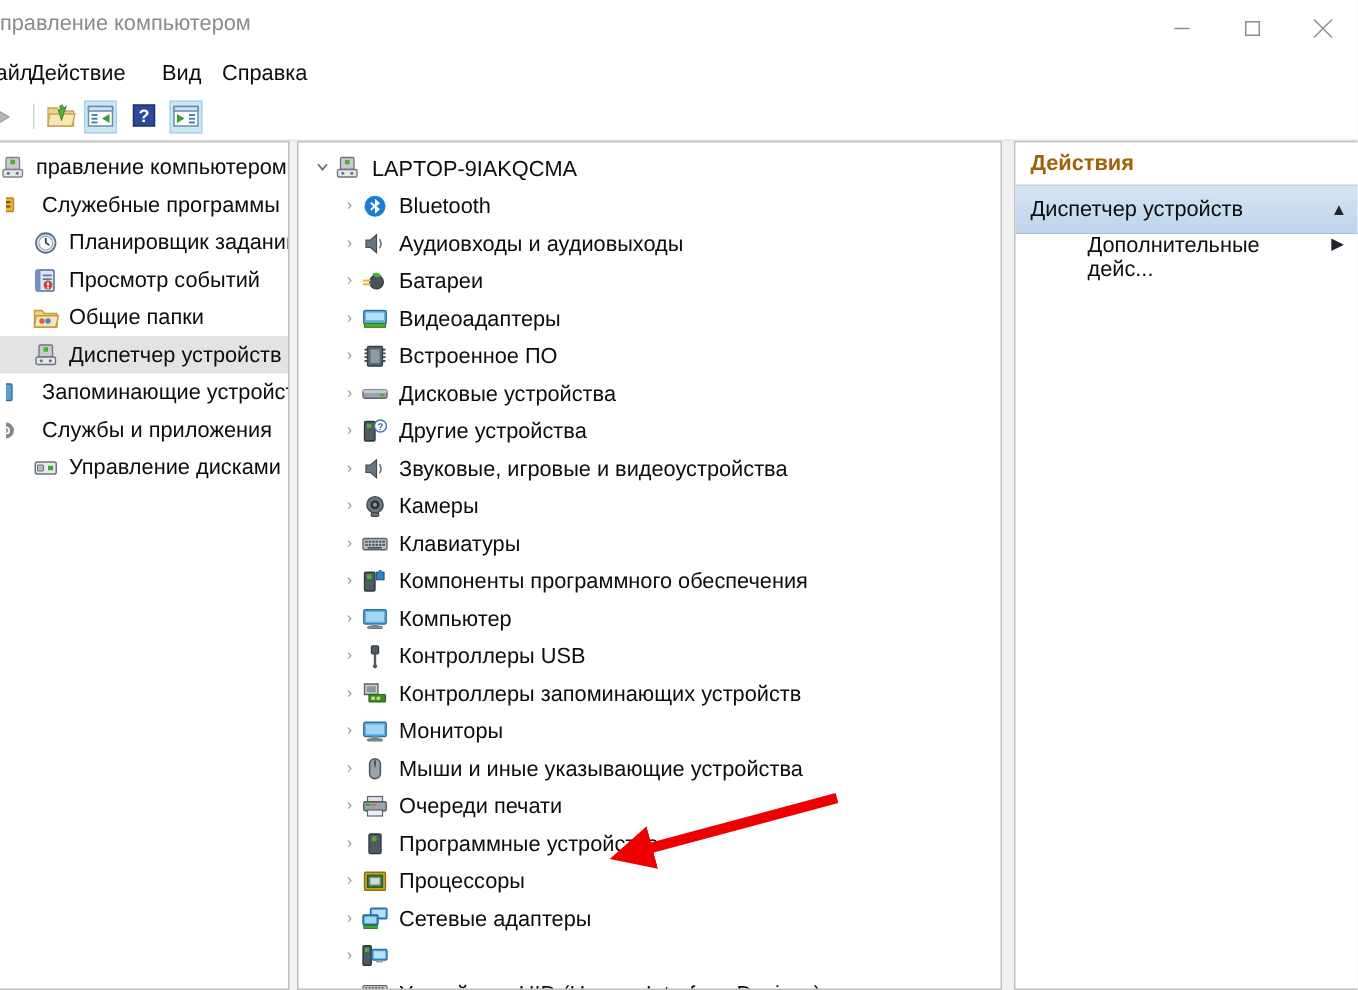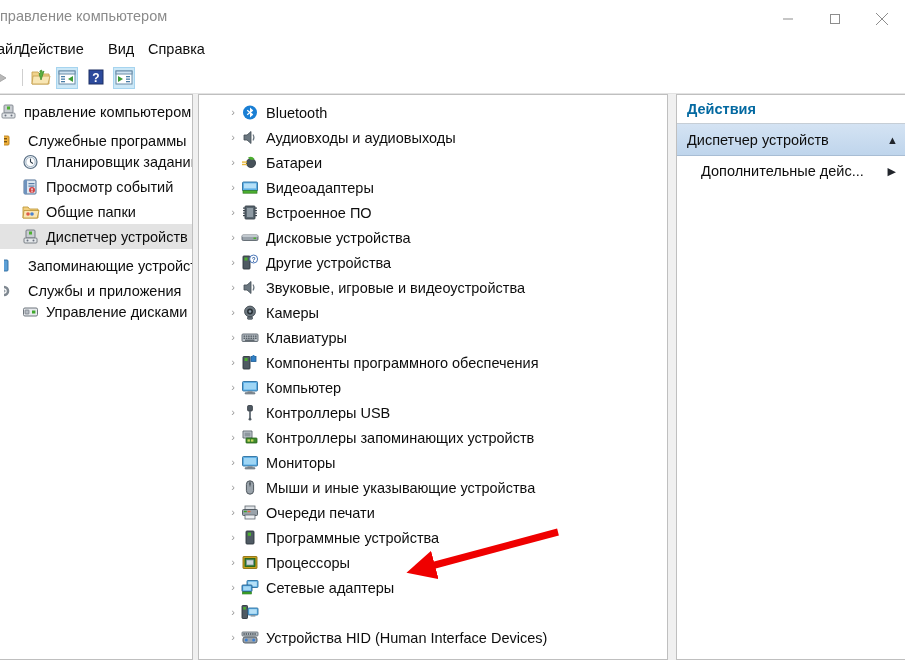--- a/index.html
+++ b/index.html
@@ -97,21 +97,21 @@
   }
   .lrow.sel { background: #e3e3e3; }
   .lrow .licon {
     width: 18px; height: 16px;
     flex: 0 0 18px;
     margin-right: 6px;
     position: relative;
   }
   .lrow .llabel { overflow: hidden; }
   .lv0 { padding-left: 0px; }
-  .lv1 { padding-left: 4px; align-items: flex-end; }
+  .lv1 { padding-left: 4px; }
   .lv2 { padding-left: 22px; }
 
   
   .midpane {
     position: absolute; left: 198px; top: 0;
     width: 470px; height: 566px;
     background: #ffffff;
     border: 1px solid #bfbfbf;
     box-sizing: border-box;
     overflow: hidden;
@@ -145,39 +145,39 @@
     background: #ffffff;
     border: 1px solid #bfbfbf;
     border-right: none;
     box-sizing: border-box;
     overflow: hidden;
   }
   .act-title {
     height: 28px;
     display: flex; align-items: center;
     padding-left: 10px;
-    font-size: 14.5px; font-weight: bold; color: #0369a1;
+    font-size: 14.5px; font-weight: bold; color: #a16207;
     border-bottom: 1px solid #c6ced6;
     background: #ffffff;
   }
   .act-group {
     height: 31px;
     display: flex; align-items: center;
     padding: 0 8px 0 10px;
     font-size: 14.5px; color: #0d0d0d;
     background: linear-gradient(to bottom, #d4e3f3 0%, #bfd5ec 100%);
     border-bottom: 1px solid #a8bdd4;
   }
   .act-group .gname { flex: 1; }
   .act-group .gtri { color: #21252b; font-size: 11px; }
   .act-item {
     height: 30px;
-    display: flex; align-items: center;
+    display: flex; align-items: flex-start;
     padding: 0 10px 0 24px;
-    font-size: 14.5px; color: #0d0d0d;
+    font-size: 14.5px; color: #0d0d0d; margin-left: 24px;
   }
   .act-item .aname { flex: 1; }
   .act-item .atri { color: #21252b; font-size: 11px; }
 
   
   .anno { position: absolute; left: 0; top: 0; pointer-events: none; }
 </style>
 </head>
 <body>
 
@@ -371,20 +371,37 @@
           </span>
           <span class="llabel">Управление дисками</span>
         </div>
 
       </div>
     </div>
 
     <div class="midpane">
       <div class="mtree">
 
+        <div class="mrow mlv0">
+          <span class="chev">
+            <svg width="10" height="10" viewBox="0 0 10 10">
+                <polyline points="2,3.5 5,7 8,3.5" fill="none" stroke="#6b6b6b" stroke-width="1.2"></polyline>
+              </svg>
+          </span>
+          <span class="micon">
+            <svg width="18" height="17" viewBox="0 0 18 17">
+              <rect x="4" y="1" width="9" height="8" rx="1" fill="#c9cdd2" stroke="#6d747c" stroke-width="0.9"></rect>
+              <rect x="7" y="2.6" width="3" height="3" fill="#4caf2f"></rect>
+              <rect x="2" y="9" width="13" height="5" rx="1" fill="#e4e7ea" stroke="#6d747c" stroke-width="0.9"></rect>
+              <circle cx="5.5" cy="11.5" r="1" fill="#6b7280"></circle>
+                <circle cx="11.5" cy="11.5" r="1" fill="#6b7280"></circle>
+            </svg>
+          </span>
+          <span>LAPTOP-9IAKQCMA</span>
+        </div>
 
         <div class="mrow mlv1">
           <span class="chev">›</span>
           <span class="micon">
             <svg width="18" height="17" viewBox="0 0 18 17">
               <circle cx="9" cy="8.5" r="7" fill="#1a7fd4"></circle>
               <path d="M9,3.5 L12,6.2 L9,8.5 L9,3.5 Z M9,8.5 L12,10.8 L9,13.5 L9,8.5 Z" fill="#ffffff"></path>
               <line x1="6.2" y1="6.2" x2="11.8" y2="10.8" stroke="#ffffff" stroke-width="1.3"></line>
               <line x1="6.2" y1="10.8" x2="11.8" y2="6.2" stroke="#ffffff" stroke-width="1.3"></line>
             </svg>

